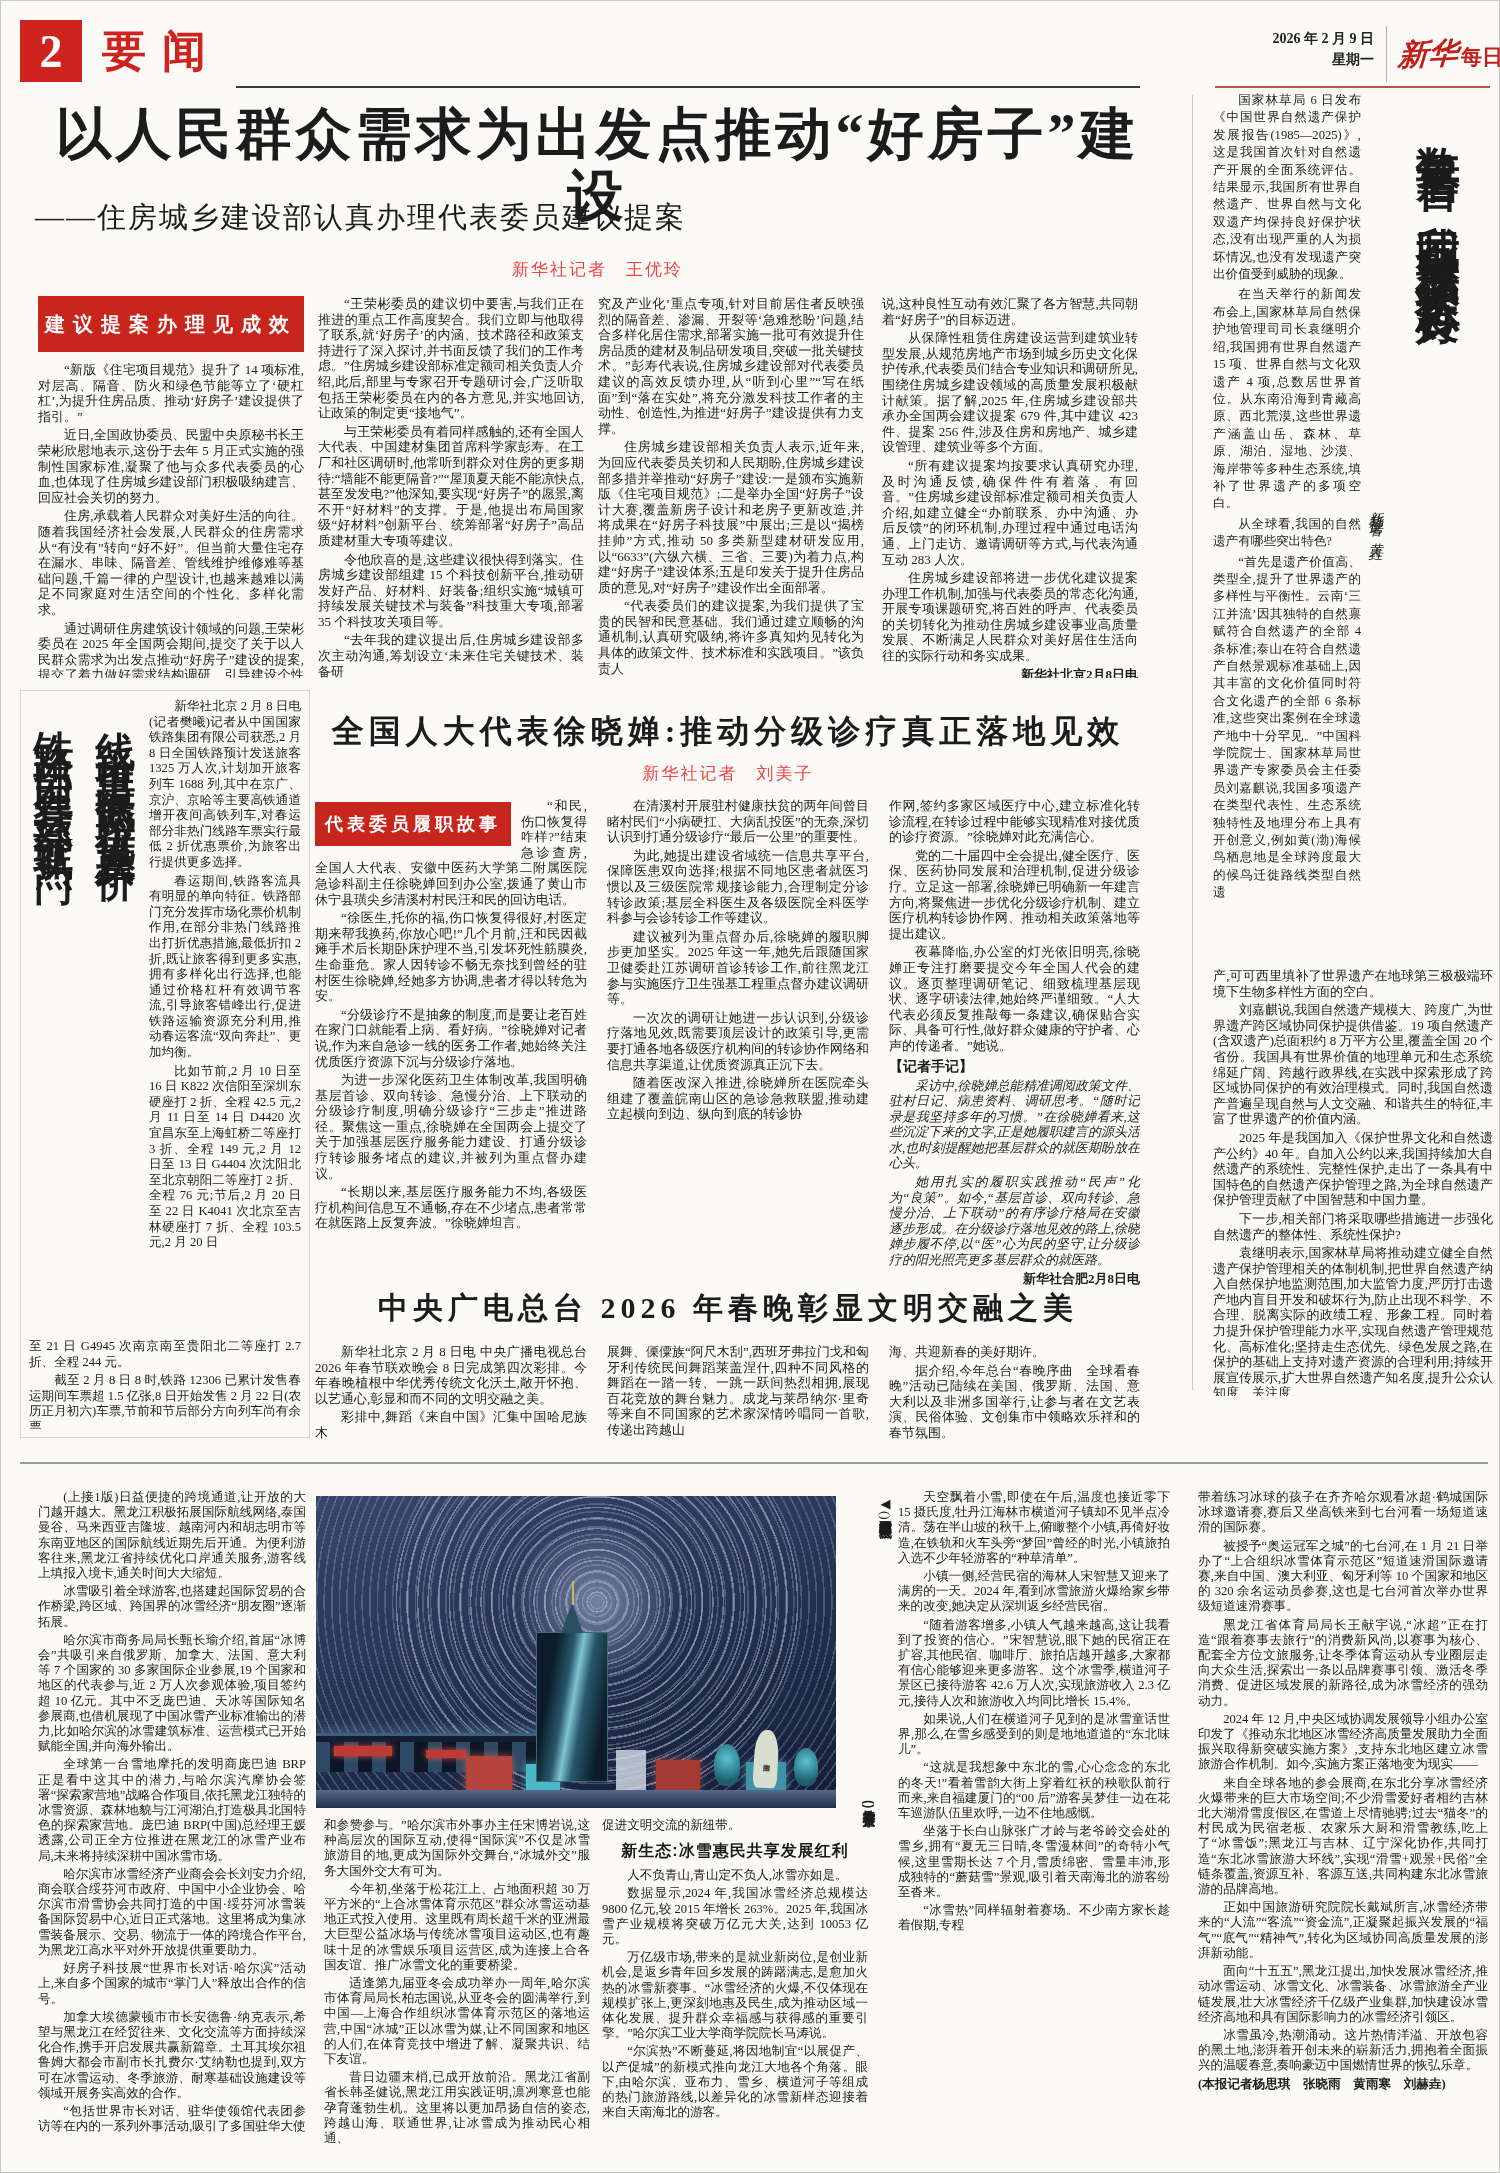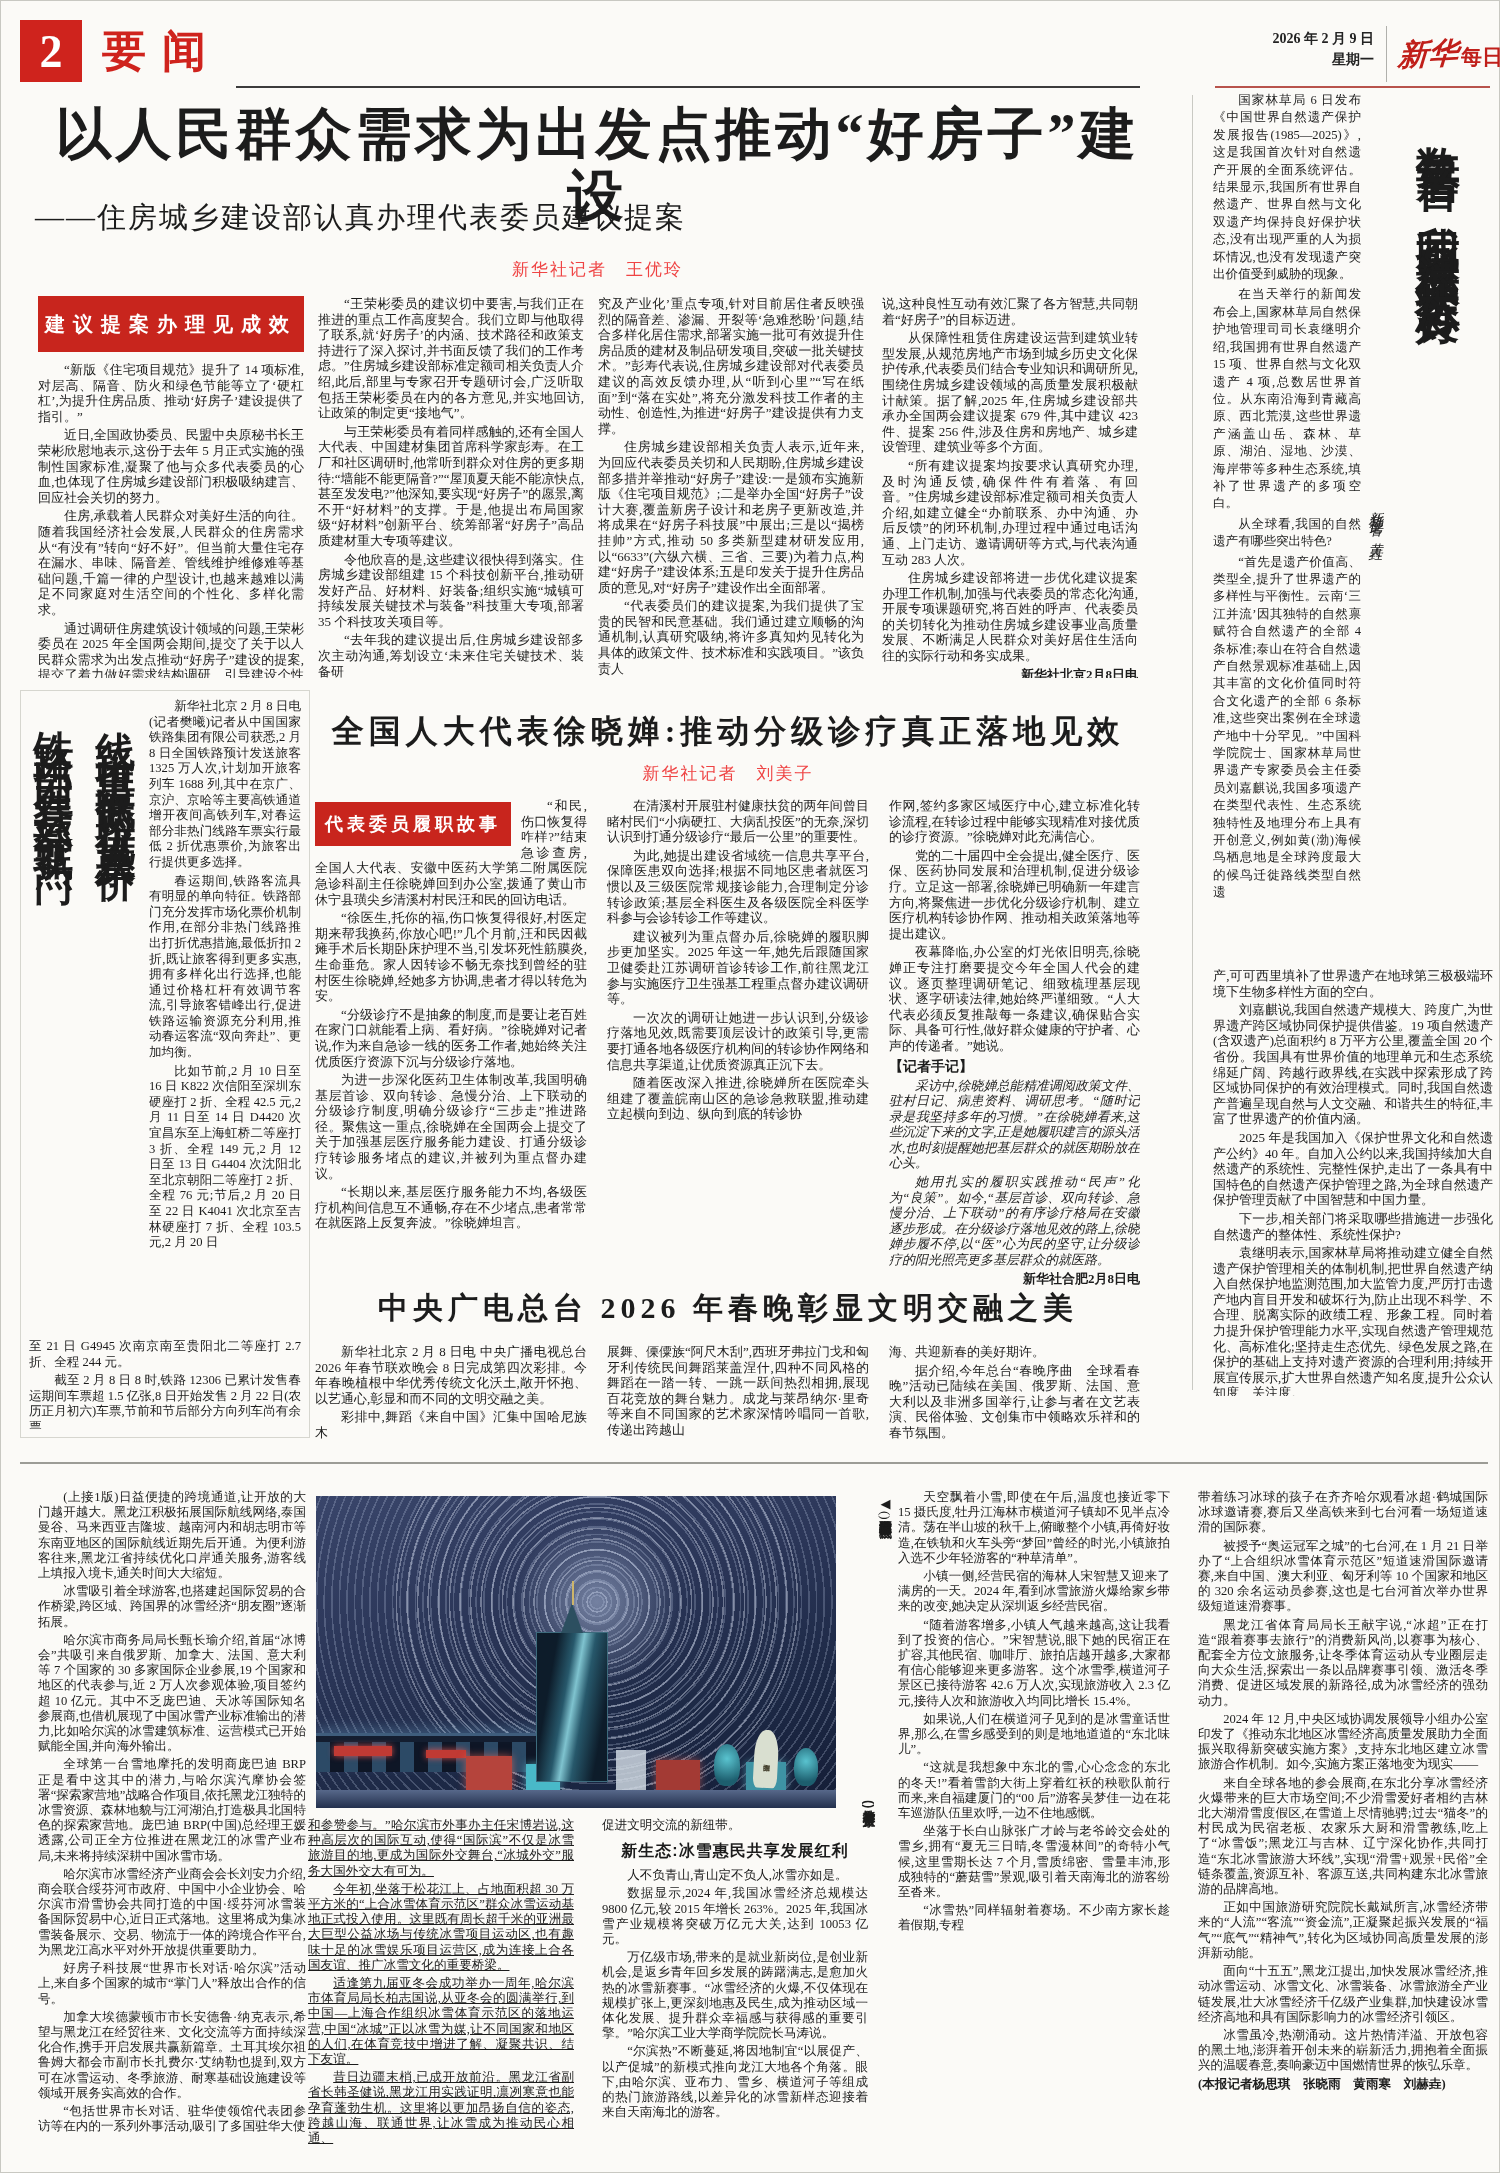--- a/index.html
+++ b/index.html
@@ -259,21 +259,21 @@
     <div class="stone">
         <span>中国亚布力</span>
       </div>
     <div class="ground"></div>
   </div>
   <div class="abs caption" style="left:842px;top:1496px;height:312px;width:52px;">
     <div>◀在亚布力滑雪旅游度假区拍摄的星空下的游客中心(堆栈合成照片)。</div>
     <div class="credit">新华社发(曾东摄)</div>
   </div>
 
-  <div class="abs col bottom" style="left:308px;top:1818px;width:266px;height:344px;text-decoration:underline;">
+  <div class="abs col bottom" style="left:324px;top:1818px;width:266px;height:344px;">
     <div>
         <p class="para cont">和参赞参与。”哈尔滨市外事办主任宋博岩说,这种高层次的国际互动,使得“国际滨”不仅是冰雪旅游目的地,更成为国际外交舞台,“冰城外交”服务大国外交大有可为。</p>
         <p class="para">今年初,坐落于松花江上、占地面积超 30 万平方米的“上合冰雪体育示范区”群众冰雪运动基地正式投入使用。这里既有周长超千米的亚洲最大巨型公益冰场与传统冰雪项目运动区,也有趣味十足的冰雪娱乐项目运营区,成为连接上合各国友谊、推广冰雪文化的重要桥梁。</p>
         <p class="para">适逢第九届亚冬会成功举办一周年,哈尔滨市体育局局长柏志国说,从亚冬会的圆满举行,到中国—上海合作组织冰雪体育示范区的落地运营,中国“冰城”正以冰雪为媒,让不同国家和地区的人们,在体育竞技中增进了解、凝聚共识、结下友谊。</p>
         <p class="para">昔日边疆末梢,已成开放前沿。黑龙江省副省长韩圣健说,黑龙江用实践证明,凛冽寒意也能孕育蓬勃生机。这里将以更加昂扬自信的姿态,跨越山海、联通世界,让冰雪成为推动民心相通、</p>
       </div>
   </div>
   <div class="abs col bottom" style="left:602px;top:1818px;width:266px;height:344px;">
     <p class="para cont" style="font-size:12.6px;line-height:15.2px;">促进文明交流的新纽带。</p>
     <div class="subhead-bold">新生态:冰雪惠民共享发展红利</div>

